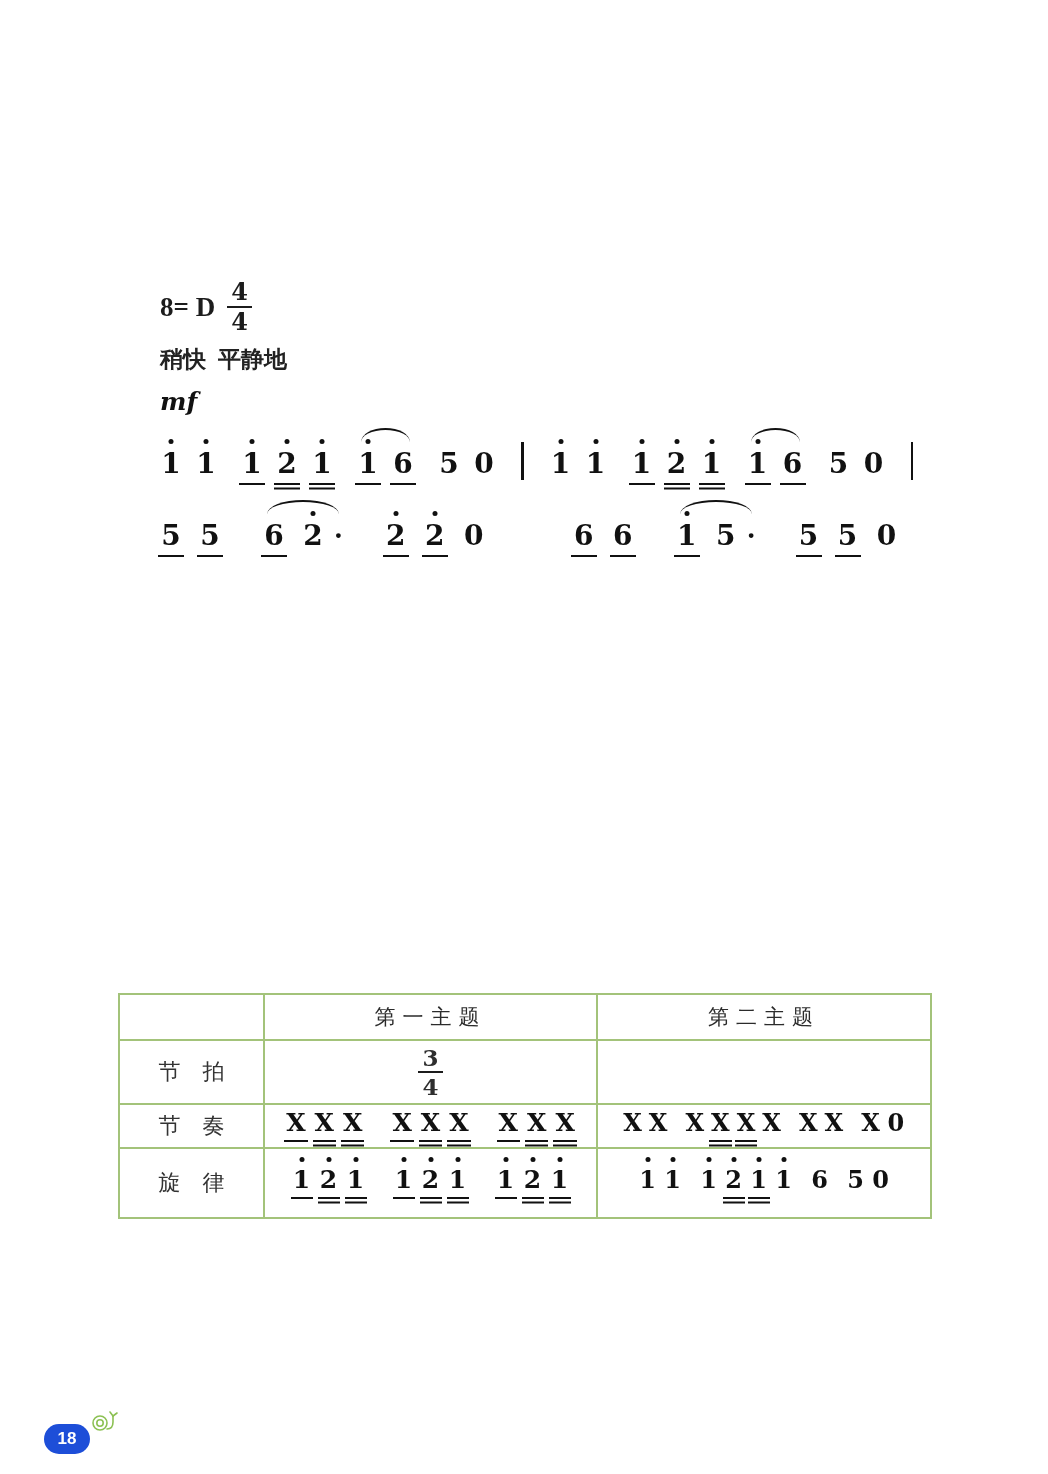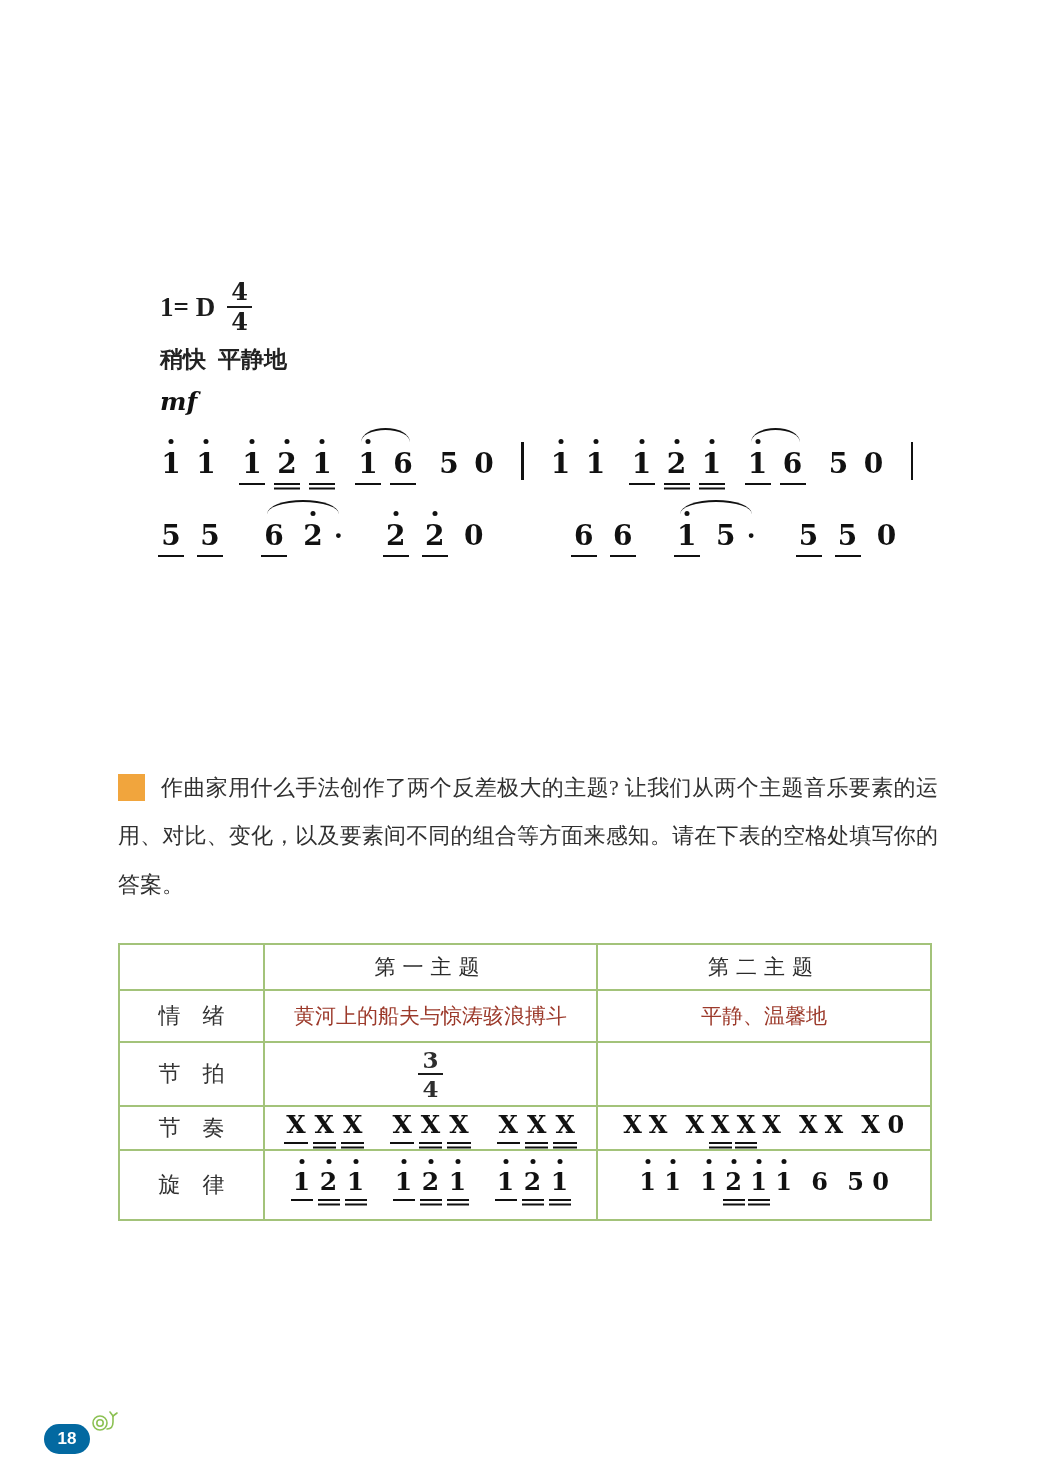--- a/index.html
+++ b/index.html
@@ -57,21 +57,21 @@
   .aug { font-weight:bold; margin-left:-7px; font-size:0.9em; align-self:center; }
   .ngroup.slur::before { content:""; position:absolute; left:4px; right:4px;
     top:-20px; height:12px; border-top:2.5px solid #111;
     border-radius:50% 50% 0 0 / 100% 100% 0 0; }
   .bar { width:2.6px; height:38px; background:#111; margin:0 2px; align-self:center; }
 
   .lyrics { margin-top:18px; font-size:21.5px; letter-spacing:9px;
     white-space:pre; color:#2b2b2b; }
 
   
-  .answer-table { position:absolute; left:118px; top:943px;
+  .answer-table { position:absolute; left:118px; top:993px;
     border-collapse:collapse; table-layout:fixed; width:812px;padding-left:44px; }
   .answer-table td { border:2.5px solid #a3c37a; text-align:center;
     vertical-align:middle; padding:2px 4px; }
   .t-head td   { height:46px; font-size:21px; letter-spacing:7px; color:#2b2b2b; }
   .t-emotion td{ height:52px; }
   .t-meter td  { height:64px; }
   .t-rhythm td { height:44px; }
   .t-melody td { height:70px; }
   .t-dyn td    { height:48px; }
   .lbl { font-size:22px; color:#333; }
@@ -82,34 +82,34 @@
     font-size:25px; color:#111; padding-bottom:6px; }
   .cell-notes .ngroup { gap:9px; }
   .cell-notes.tight { gap:18px; font-size:24px; }
   .cell-notes.tight .ngroup { gap:7px; }
   .cell-notes .note { min-width:18px; }
   .mf-cell { font-size:24px; font-weight:bold; font-style:italic;
     font-family:"DejaVu Serif", serif; color:#111; }
 
   
   .page-badge { position:absolute; left:44px; top:1424px; width:46px;
-    height:30px; background:#0369a1; border-radius:15px; color:#fff;
+    height:30px; background:#1d4ed8; border-radius:15px; color:#fff;
     display:flex; align-items:center; justify-content:center;
     font-family:"Liberation Sans", sans-serif; font-weight:bold; font-size:17px; }
   .snail { position:absolute; left:88px; top:1408px; }
 </style>
 </head>
 <body>
 
 <div class="page">
 
 
   <div class="score">
     <div class="score-head">
-      <span>1= D</span>
+      <span>8= D</span>
       <span class="frac">
         <span class="fnum">4</span>
         <span class="fden">4</span>
       </span>
     </div>
     <div class="tempo-line">
       <span>稍快</span>
       <span>平静地</span>
     </div>
     <div class="dyn">mf</div>
@@ -180,39 +180,33 @@
         </span>
         <span class="ngroup">
           <span class="note u1">5</span>
           <span class="note u1">5</span>
           <span class="note">0</span>
         </span>
         <span class="bar"></span>
       </div>
   </div>
 
-  <p class="question"><span class="q-bullet"></span><span>作曲家用什么手法创作了两个反差极大的主题? 让我们从两个主题音乐要素的运用、对比、变化，以及要素间不同的组合等方面来感知。请在下表的空格处填写你的答案。</span></p>
 
   <table class="answer-table">
     <colgroup>
         <col style="width:145px">
         <col style="width:333px">
         <col style="width:334px">
       </colgroup>
     <tbody>
         <tr class="t-head">
       <td></td>
       <td>第一主题</td>
       <td>第二主题</td>
     </tr>
-    <tr class="t-emotion">
-      <td class="lbl">情　绪</td>
-      <td class="ans">黄河上的船夫与惊涛骇浪搏斗</td>
-      <td class="ans">平静、温馨地</td>
-    </tr>
     <tr class="t-meter">
       <td class="lbl">节　拍</td>
       <td>
         <span class="frac meter-frac">
           <span class="fnum">3</span>
           <span class="fden">4</span>
         </span>
       </td>
       <td></td>
     </tr>

